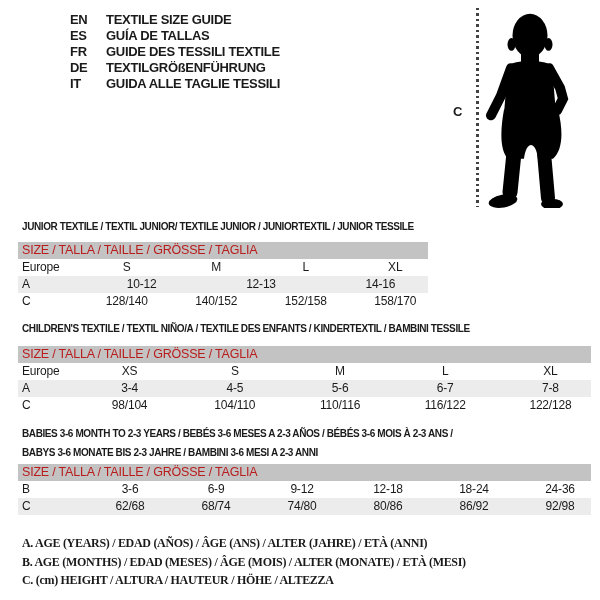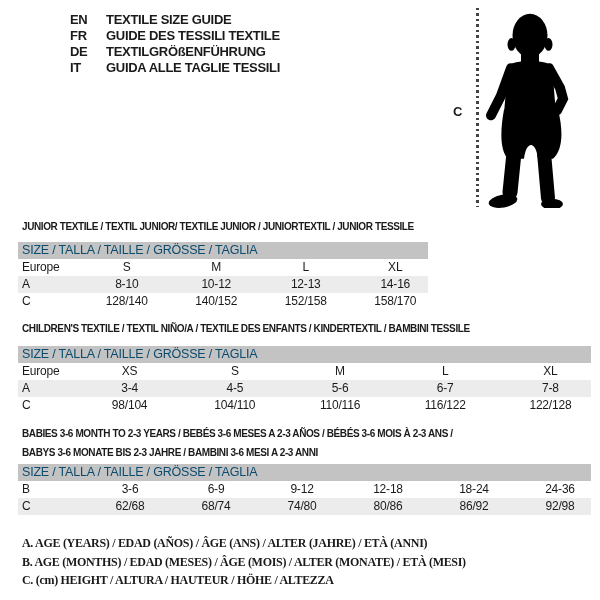--- a/index.html
+++ b/index.html
@@ -21,40 +21,43 @@
 
   
   .sec-title { left:22px; font-size:10px; font-weight:bold; letter-spacing:-0.4px;
     white-space:nowrap; line-height:19px; }
 
   
   .size-table { left:18px; font-size:12px; letter-spacing:-0.2px; }
   .t1 { width:410px; }
   .t2, .t3 { width:573px; }
   .t-header { height:17px; line-height:17px; background:#c3c3c3; padding-left:4px;
-    font-size:12.5px; color:#0c4a6e; }
+    font-size:12.5px; color:#b91c1c; }
   .t-row { display:flex; height:17px; line-height:17px;gap:24px; }
   .t-row.shaded { background:#ececec; }
   .t-label { padding-left:4px; }
   .t1 .t-label { width:52px; }
   .t2 .t-label { width:47px; }
   .t3 .t-label { width:57px; }
   .t-cell { flex:1; text-align:center; }
 
   
   .legend-block { left:22px; top:534px;font-family:Liberation Serif, serif; }
   .legend-row { height:18.5px; line-height:18.5px; font-size:12px; font-weight:bold;
     letter-spacing:-0.3px; white-space:nowrap; }
 </style>
 </head>
 <body>
 
 <div class="abs lang-block">
   <div class="lang-row">
     <span class="lang-code">EN</span><span>TEXTILE SIZE GUIDE</span>
+  </div>
+  <div class="lang-row">
+    <span class="lang-code">ES</span><span>GUÍA DE TALLAS</span>
   </div>
   <div class="lang-row">
     <span class="lang-code">FR</span><span>GUIDE DES TESSILI TEXTILE</span>
   </div>
   <div class="lang-row">
     <span class="lang-code">DE</span><span>TEXTILGRÖßENFÜHRUNG</span>
   </div>
   <div class="lang-row">
     <span class="lang-code">IT</span><span>GUIDA ALLE TAGLIE TESSILI</span>
   </div>
@@ -90,21 +93,20 @@
   <div class="t-header">SIZE / TALLA / TAILLE / GRÖSSE / TAGLIA</div>
   <div class="t-row">
     <span class="t-label">Europe</span>
     <span class="t-cell">S</span>
     <span class="t-cell">M</span>
     <span class="t-cell">L</span>
     <span class="t-cell">XL</span>
   </div>
   <div class="t-row shaded">
     <span class="t-label">A</span>
-    <span class="t-cell">8-10</span>
     <span class="t-cell">10-12</span>
     <span class="t-cell">12-13</span>
     <span class="t-cell">14-16</span>
   </div>
   <div class="t-row">
     <span class="t-label">C</span>
     <span class="t-cell">128/140</span>
     <span class="t-cell">140/152</span>
     <span class="t-cell">152/158</span>
     <span class="t-cell">158/170</span>

